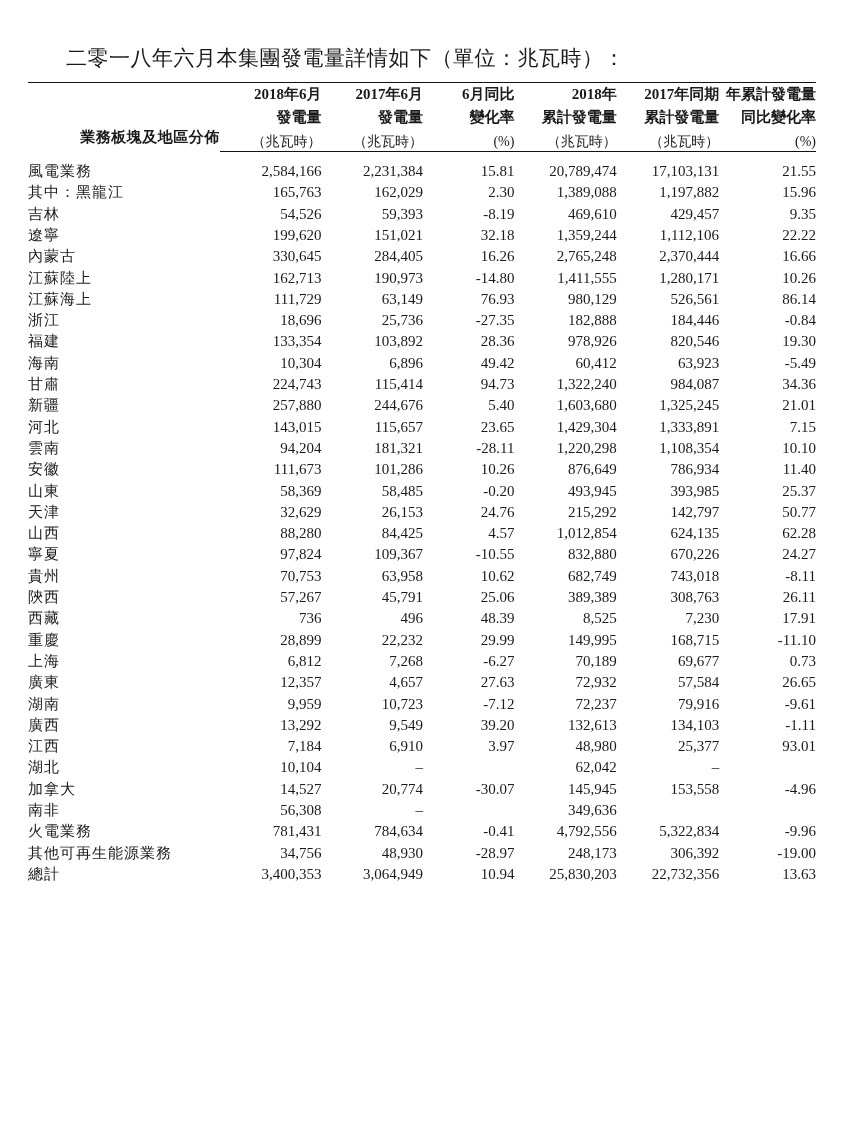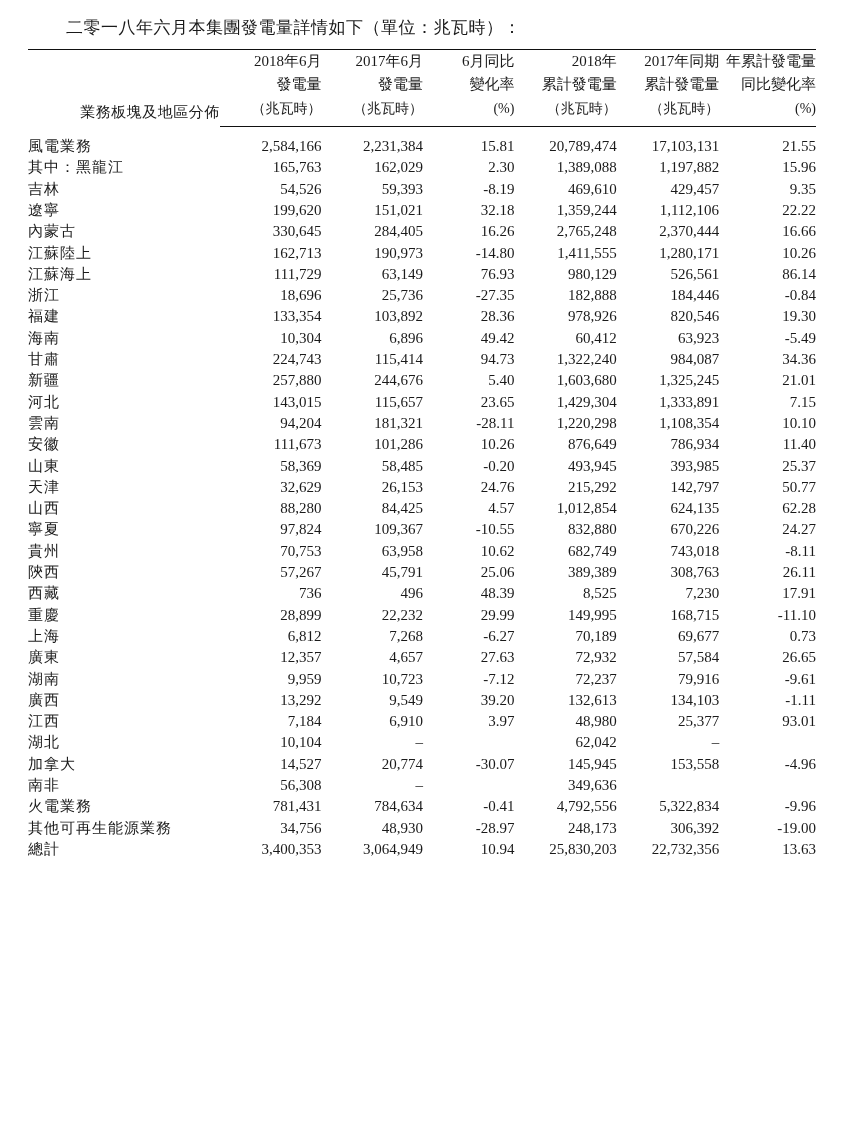--- a/index.html
+++ b/index.html
@@ -15,46 +15,46 @@
     overflow: hidden;
   }
   .page {
     position: relative;
     width: 844px;
     height: 1128px;
     box-sizing: border-box;
     padding: 10px 28px 0 28px;
   }
   .doc-title {
-    font-size: 17px;
+    font-size: 21px;
     letter-spacing: 0.5px;
     padding: 6px 0 10px 38px;
     white-space: nowrap;
+    margin-top: 28px;
   }
   table.report {
     width: 100%;
     border-collapse: collapse;
     font-size: 15px;
   }
   table.report th, table.report td {
     padding: 0;
     vertical-align: bottom;
   }
   
   thead tr.hdr-main th {
-    font-weight: normal;
+    font-weight: bold;
     text-align: right;
     padding-bottom: 2px;
     line-height: 1.55;
     white-space: nowrap;
   }
   thead tr.hdr-unit th {
     font-weight: normal;
     text-align: right;
-    padding-bottom: 8px;
     line-height: 1.4;
     white-space: nowrap;
     font-size: 14px;
   }
   th.col-label {
     text-align: right;
     font-weight: bold;
     vertical-align: bottom;
     letter-spacing: 0.5px;
     margin-left: 20px;

